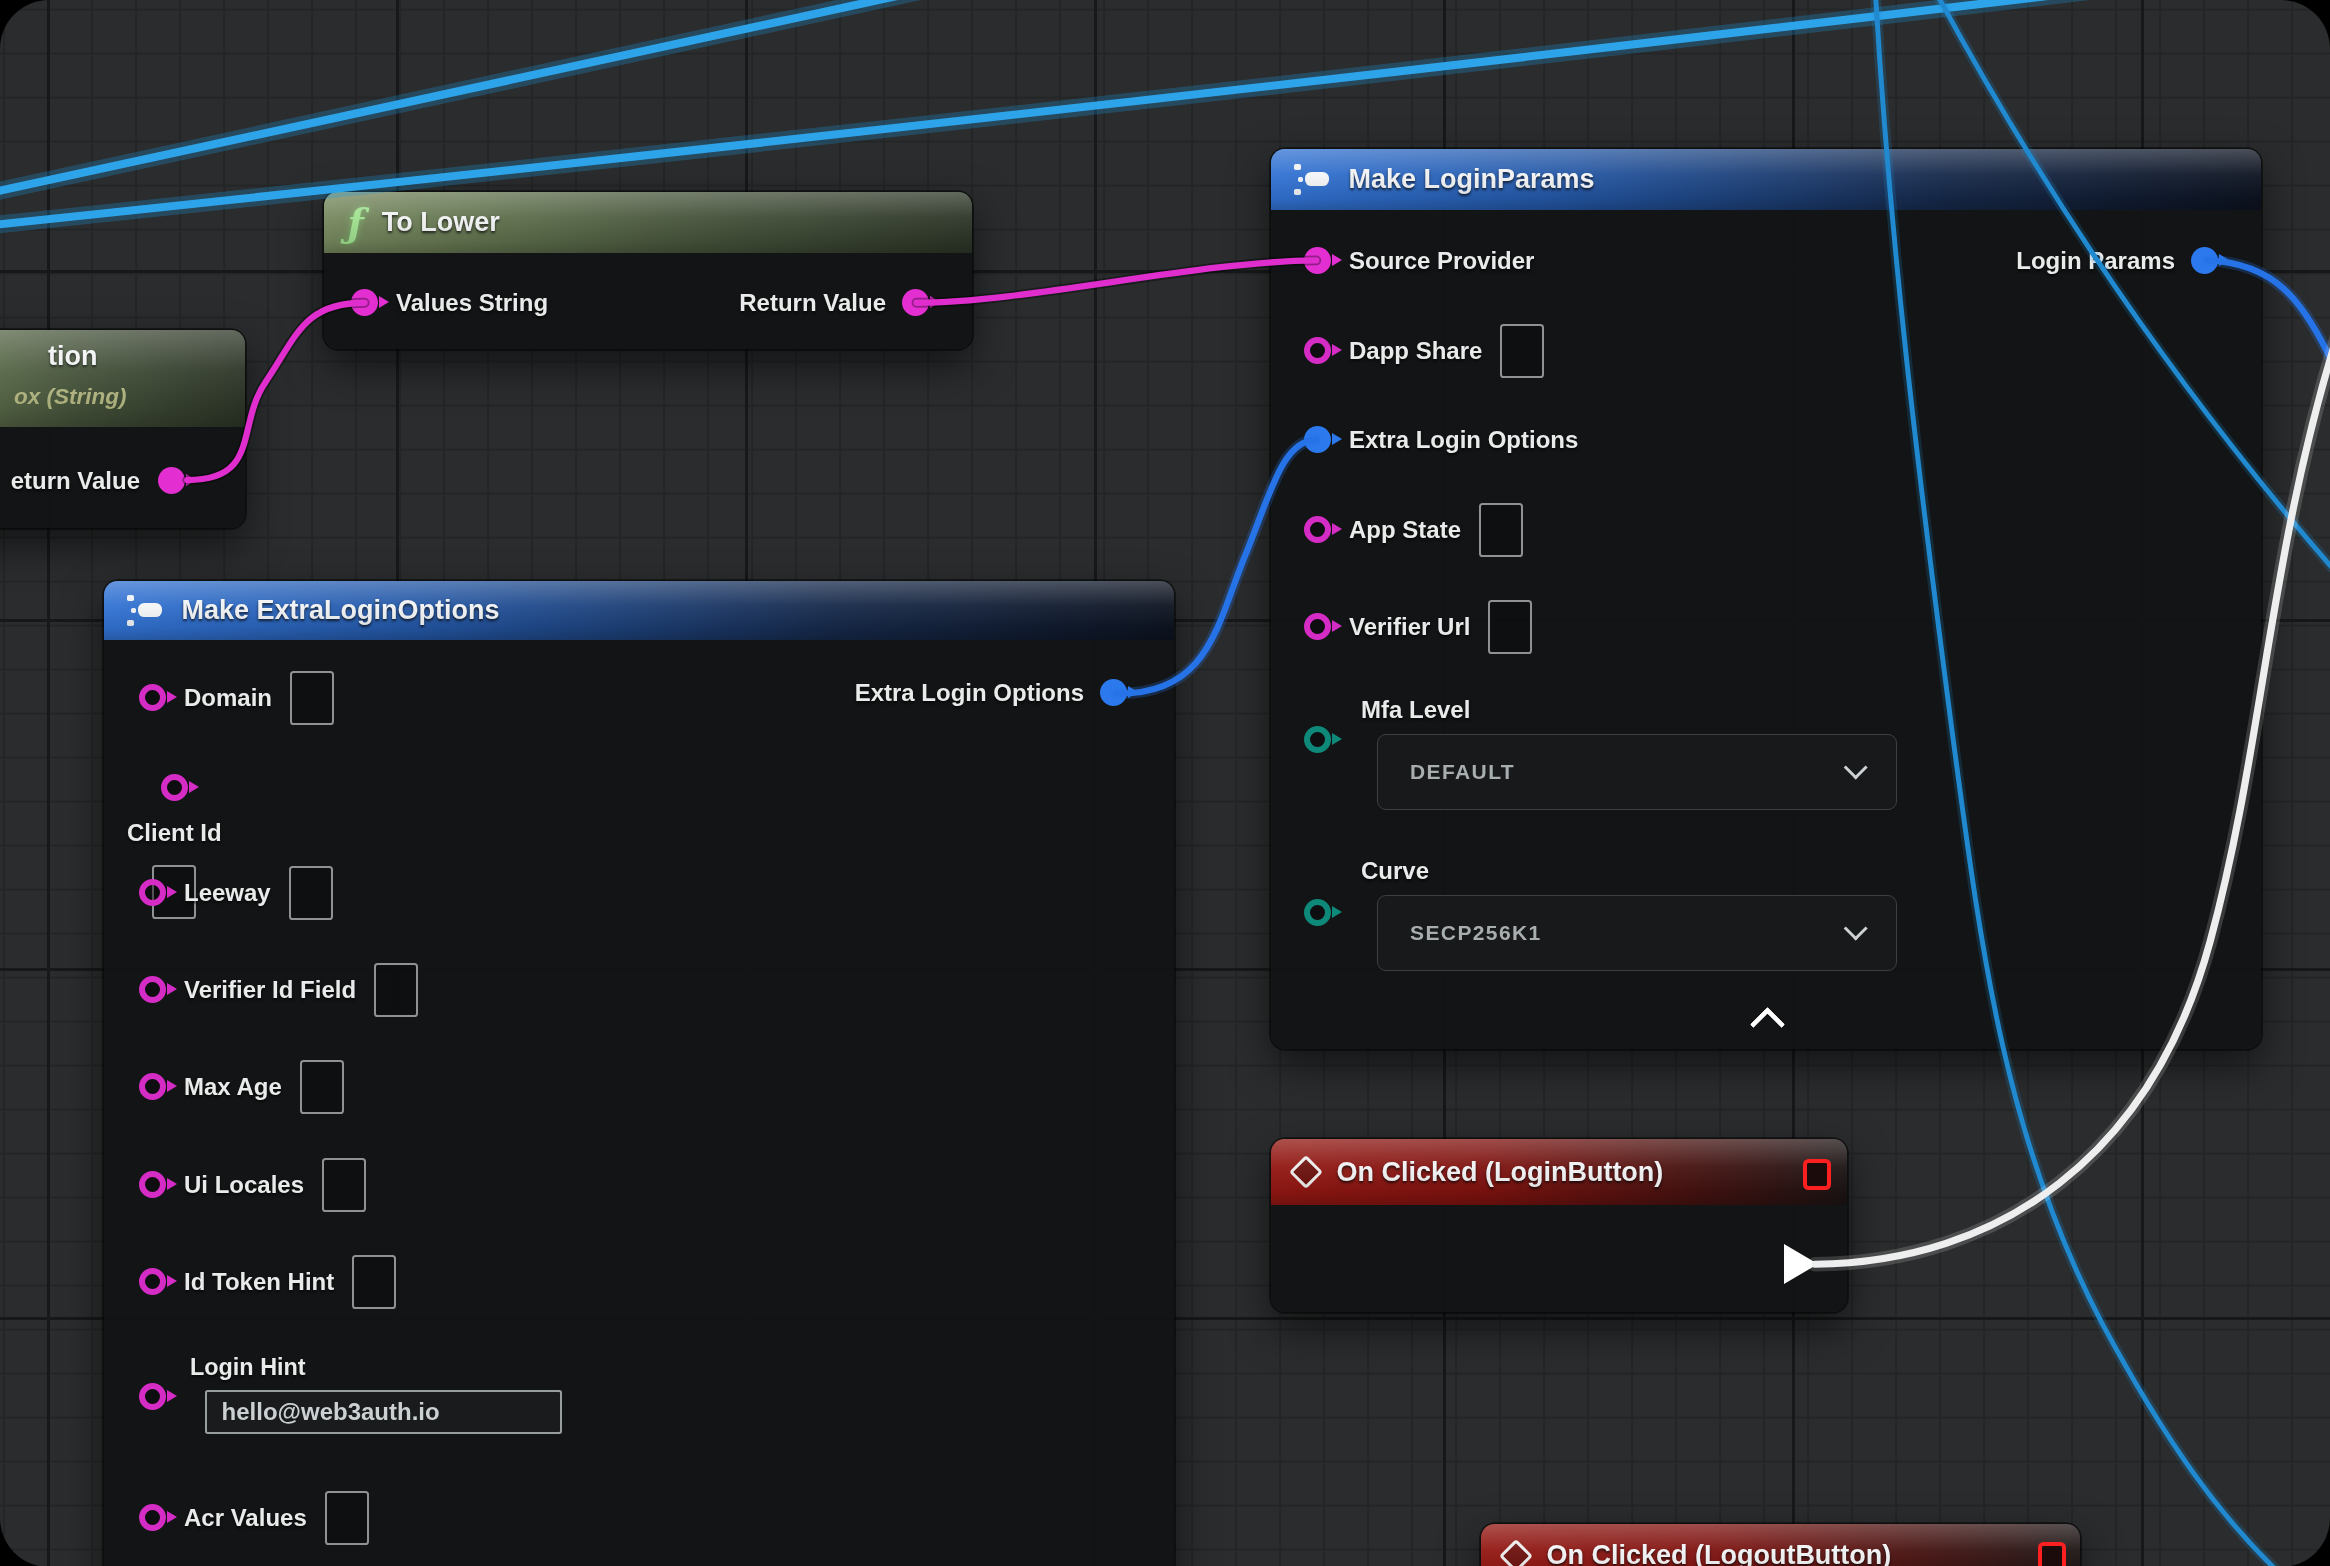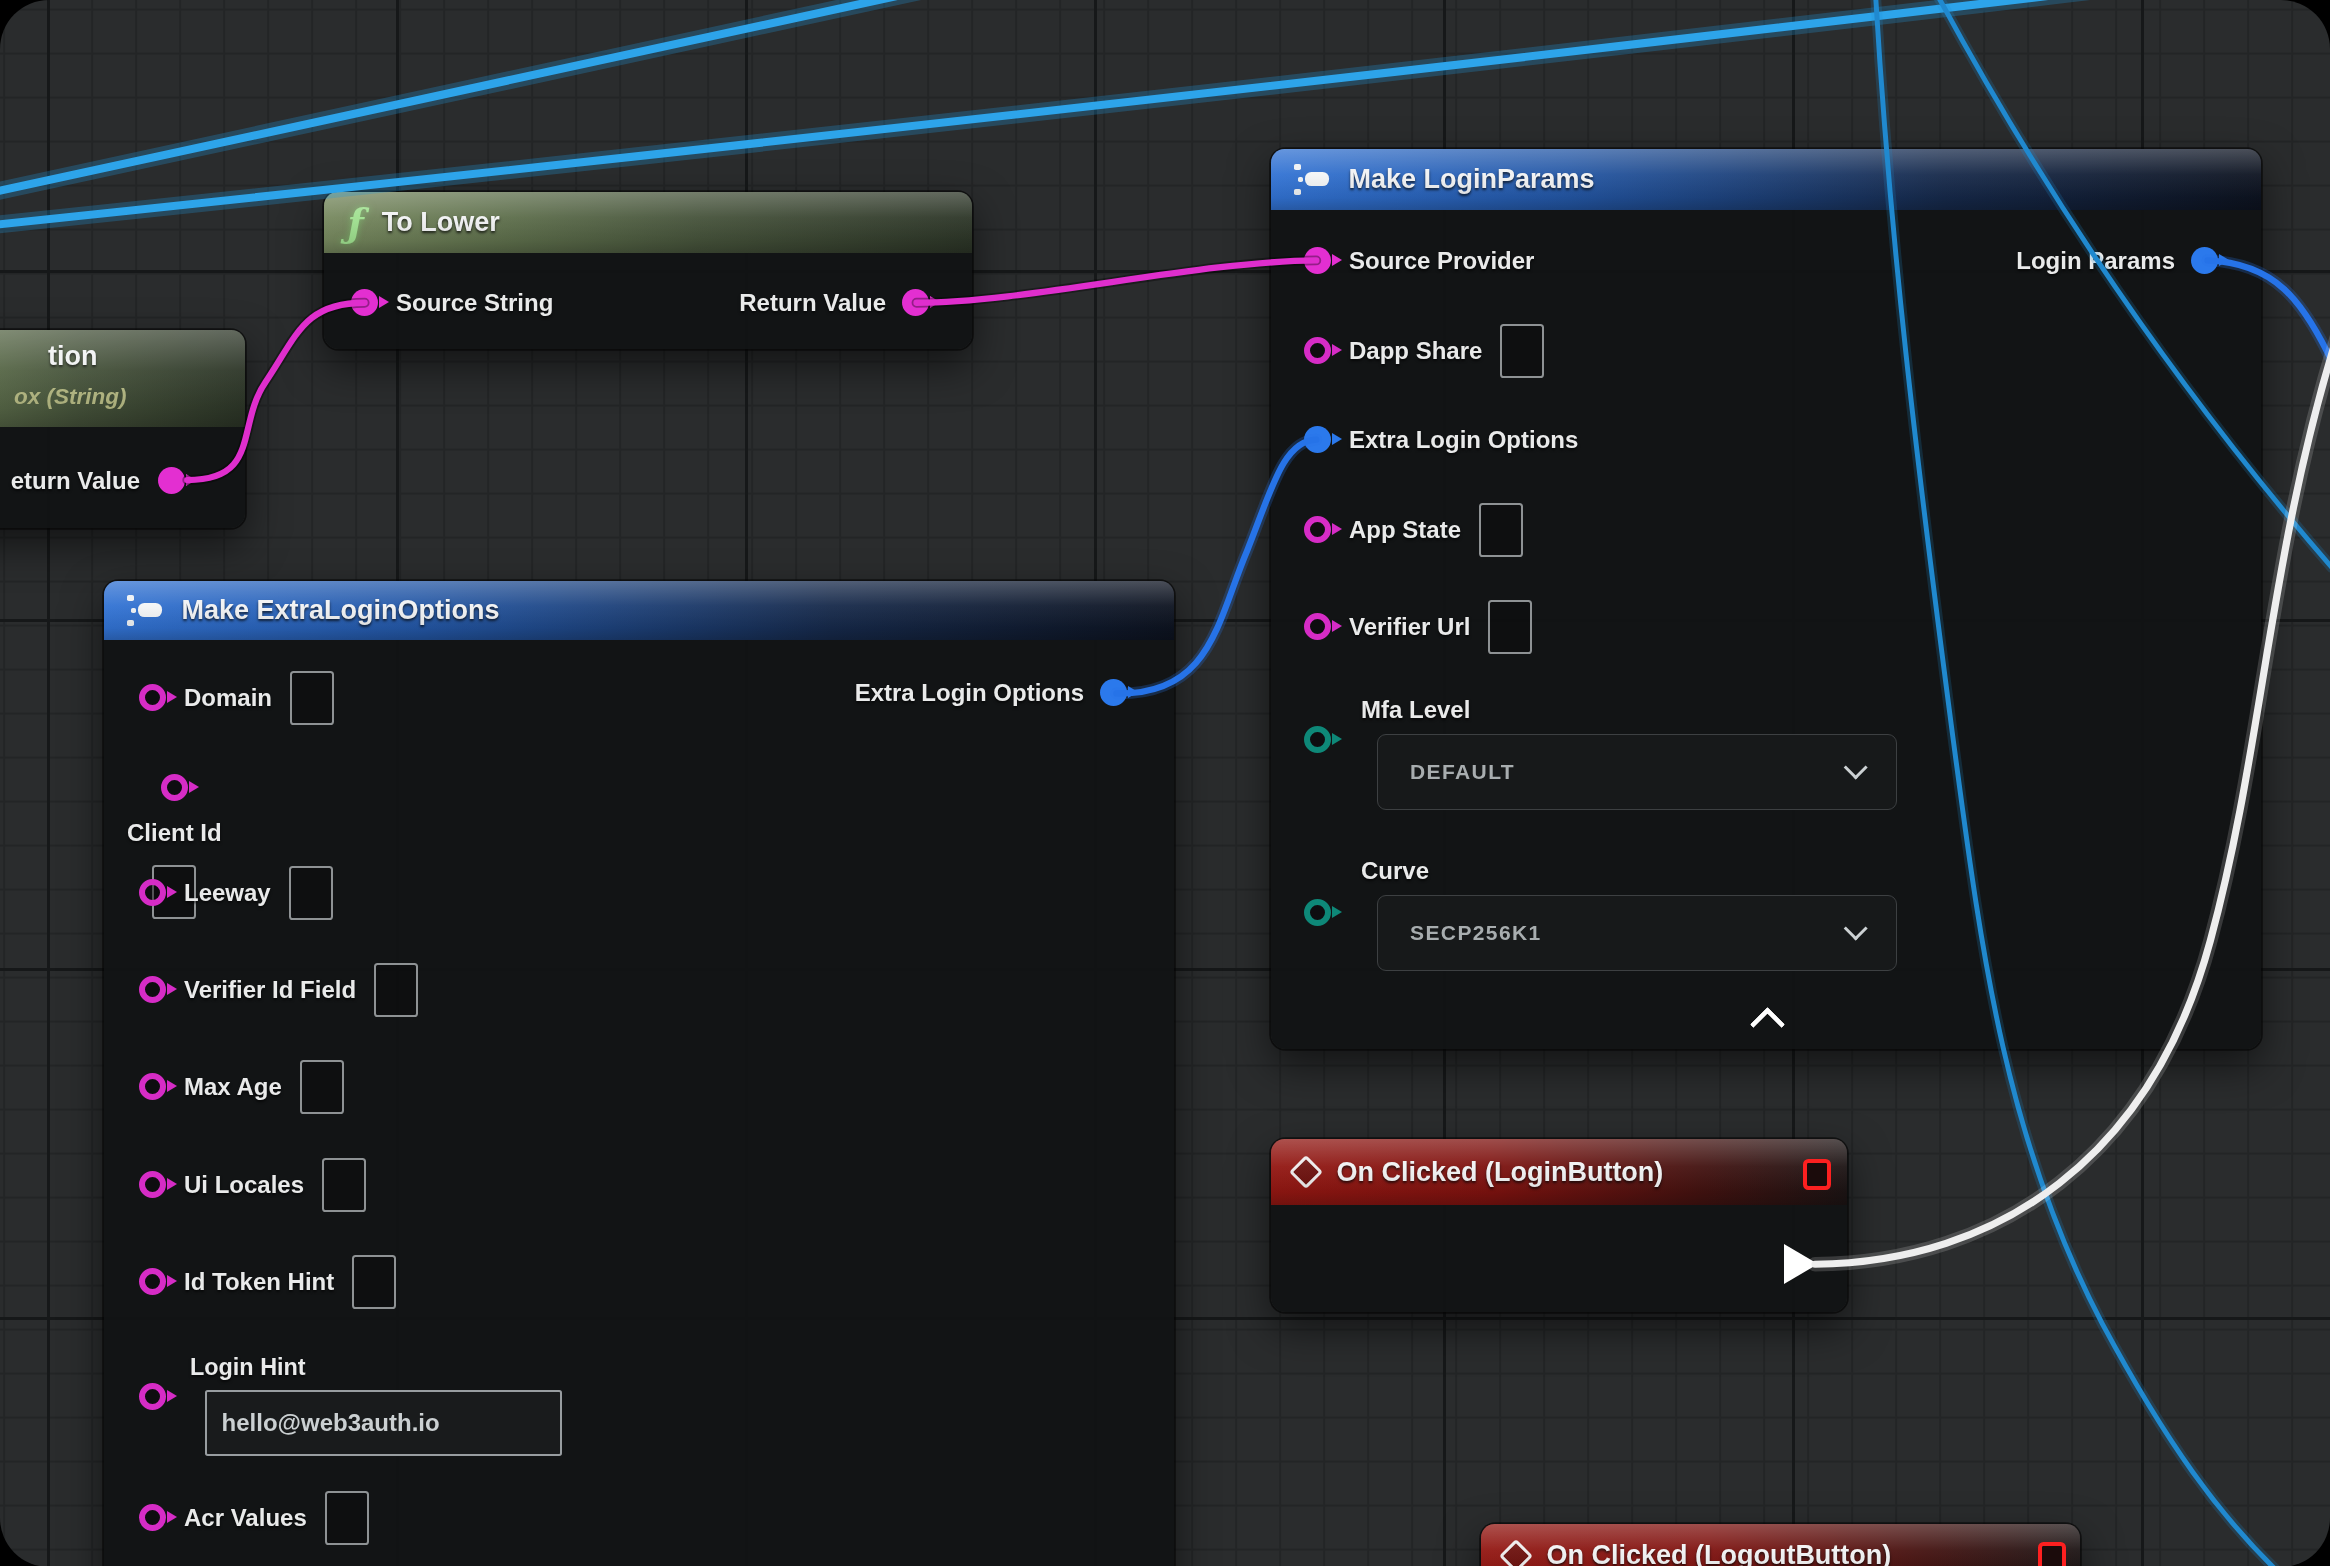--- a/index.html
+++ b/index.html
@@ -83,21 +83,21 @@
 
   <div class="node" style="left:324px;top:192px;width:648px;height:157px;">
     <div class="hdr green" style="height:61px;">
       <span class="fnicon">ƒ</span>
       <span class="ttl">To Lower</span>
     </div>
     <div class="row" style="top:89px;left:27px;">
       <span class="pin filled" style="--c:#e32fd1;">
             <span class="c"></span>
           </span>
-      <span class="lb">Source String</span>
+      <span class="lb">Values String</span>
     </div>
     <div class="rowr" style="top:89px;right:43px;">
       <span class="lb">Return Value</span>
       <span class="pin filled" style="--c:#e32fd1;">
             <span class="c"></span>
           </span>
     </div>
   </div>
 
   <div class="node" style="left:104px;top:581px;width:1070px;height:1080px;">
@@ -158,21 +158,21 @@
             <span class="c"></span>
           </span>
       <span class="lb">Id Token Hint</span>
       <span class="vbox"></span>
     </div>
 
     <span class="lb sm" style="position:absolute;left:86px;top:773px;">Login Hint</span>
     <span class="pin hollow" style="--c:#d62cc6;position:absolute;left:35px;top:802px;">
           <span class="c"></span>
         </span>
-    <div class="ibox" style="left:101px;top:809px;width:357px;height:66px;justify-content:flex-end;">
+    <div class="ibox" style="left:101px;top:809px;width:357px;height:44px;justify-content:flex-end;">
       <input readonly="" value="hello@web3auth.io" style="">
     </div>
 
     <div class="row" style="top:915px;left:35px;">
       <span class="pin hollow" style="--c:#d62cc6;">
             <span class="c"></span>
           </span>
       <span class="lb">Acr Values</span>
       <span class="vbox"></span>
     </div>

